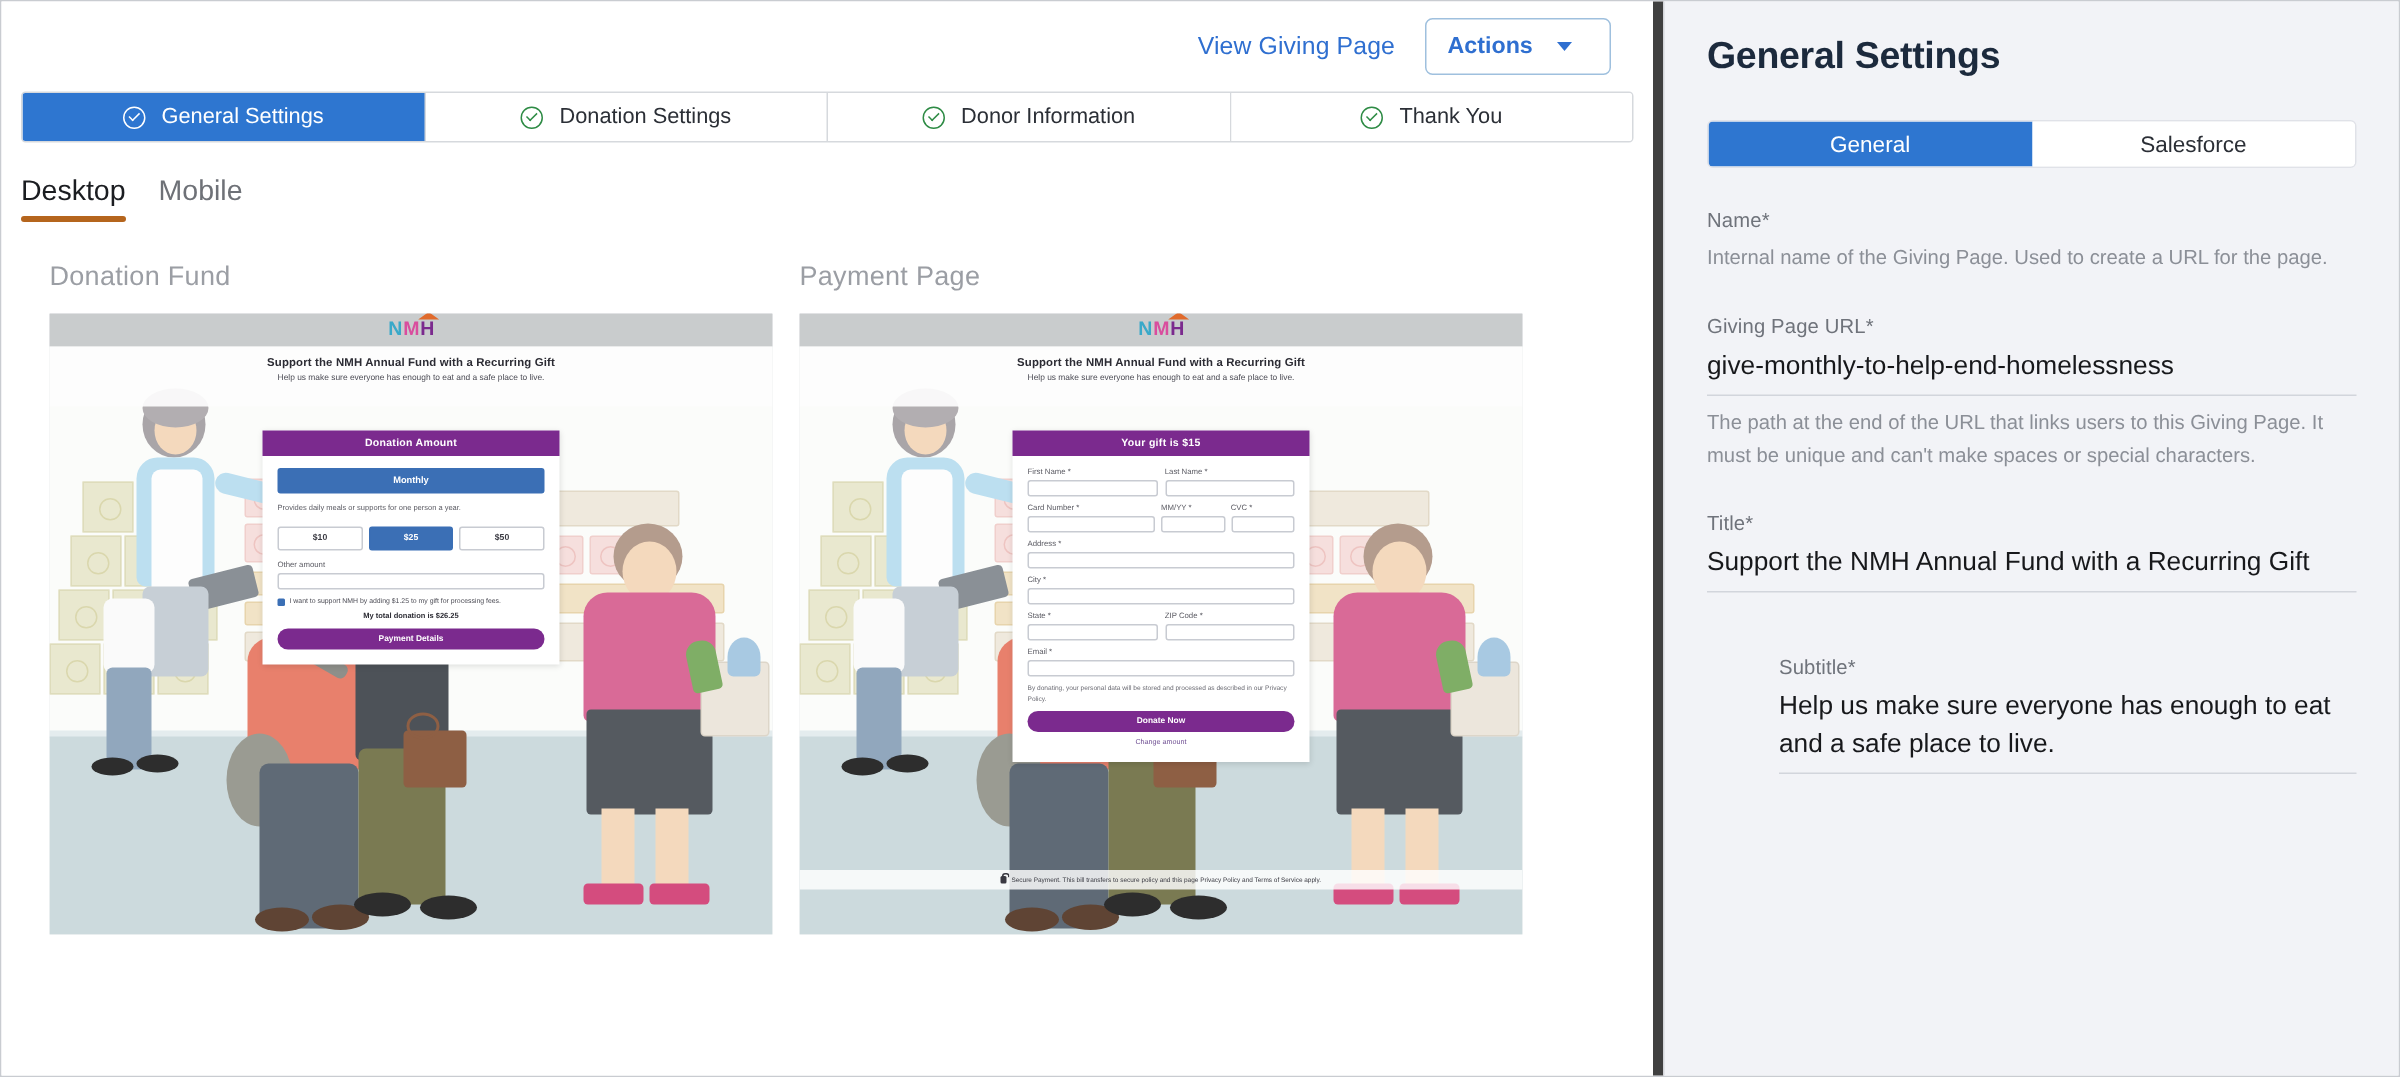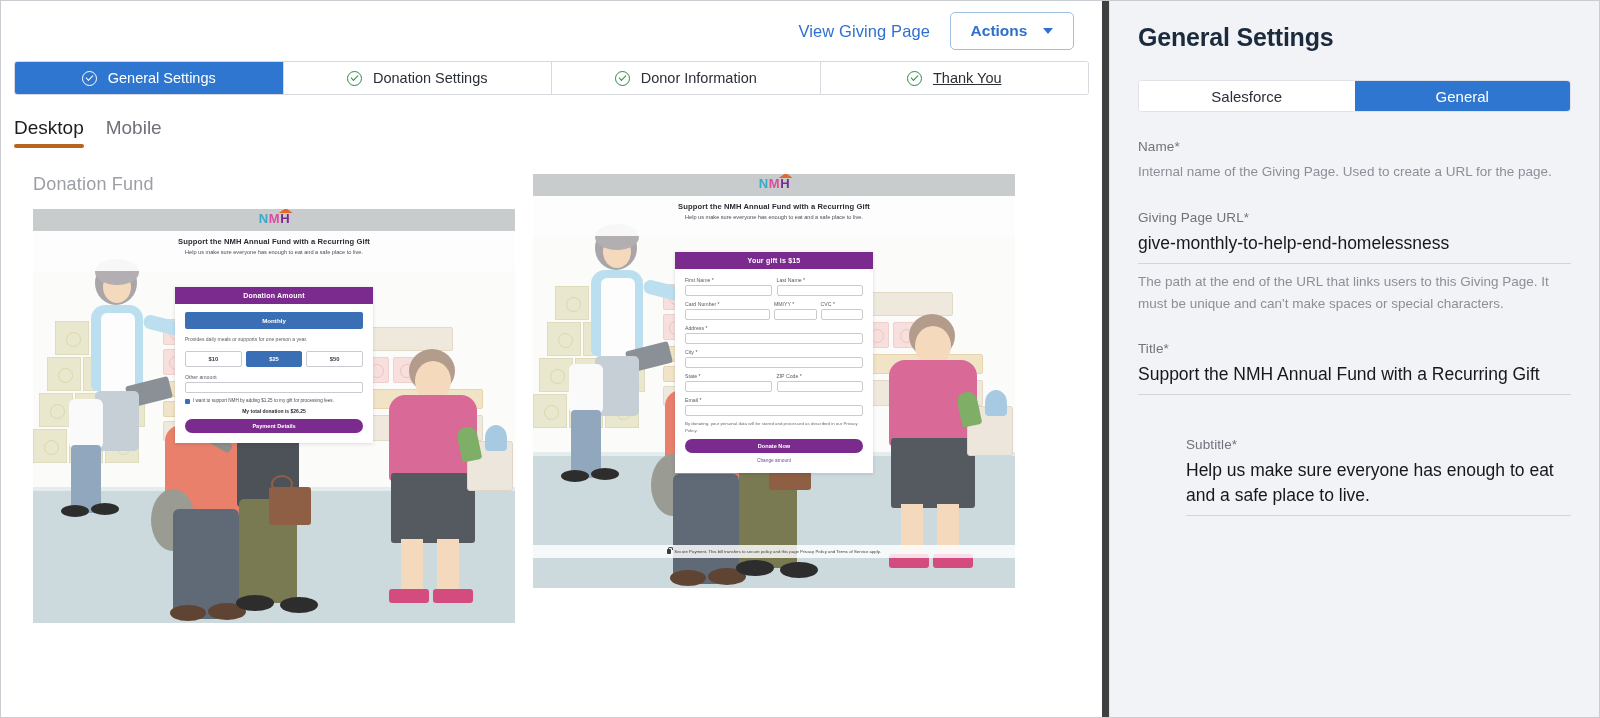--- a/index.html
+++ b/index.html
@@ -49,21 +49,20 @@
     min-width: 124px;
     height: 38px;
     border: 1px solid #9fc0de;
     border-radius: 5px;
     background: #ffffff;
     color: #2f6fd0;
     font-size: 15.5px;
     font-weight: 600;
     display: flex;
     align-items: center;
-    justify-content: center;
     gap: 16px;
     padding: 0 14px;
     cursor: pointer;
   }
   .caret {
     width: 0; height: 0;
     border-left: 5px solid transparent;
     border-right: 5px solid transparent;
     border-top: 6px solid #2f6fd0;
   }
@@ -84,21 +83,21 @@
     align-items: center;
     justify-content: center;
     gap: 11px;
     font-size: 14.5px;
     color: #2b2f36;
     background: #ffffff;
     border-right: 1px solid #d6d9dd;
     cursor: pointer;
     user-select: none;
   }
-  .step:last-child { border-right: none; text-decoration: underline; }
+  .step:last-child { border-right: none; }
   .step.active { background: #2e76d0; color: #ffffff; }
   .chk {
     width: 15px; height: 15px;
     border-radius: 50%;
     border: 1.5px solid #2e8b45;
     position: relative;
     flex: none;
   }
   .chk::after {
     content: "";
@@ -556,20 +555,21 @@
                 </div>
                 <div class="total-txt">My total donation is $26.25</div>
                 <div class="btn-pay">Payment Details</div>
               </div>
             </div>
           </div>
         </div>
       </div>
 
       <div class="preview-col">
+        <div class="preview-title">Payment Page</div>
         <div class="preview-frame">
 
           <div class="illu">
             <div class="band-top"></div>
             <div class="wall"></div>
             <div class="floorline"></div>
             <div class="floor"></div>
 
             <div class="shelf-box" style="left:22px;top:112px;width:34px;height:34px;"></div>
             <div class="shelf-box" style="left:14px;top:148px;width:34px;height:34px;"></div>
@@ -718,22 +718,22 @@
         </div>
       </div>
 
     </div>
   </div>
 
   <div class="panel">
     <div class="panel-title">General Settings</div>
 
     <div class="seg">
+      <div class="seg-btn active">General</div>
       <div class="seg-btn">Salesforce</div>
-      <div class="seg-btn active">General</div>
     </div>
 
     <div class="field">
       <div class="f-label">
         <span>Name</span><span class="req">*</span>
       </div>
       <div class="f-help">Internal name of the Giving Page. Used to create a URL for the page.</div>
     </div>
 
     <div class="field">

